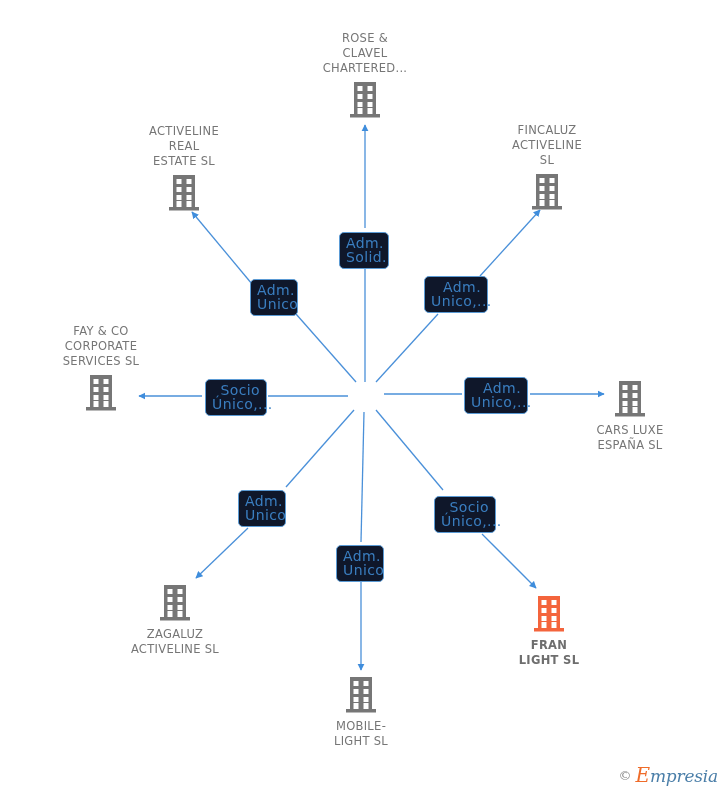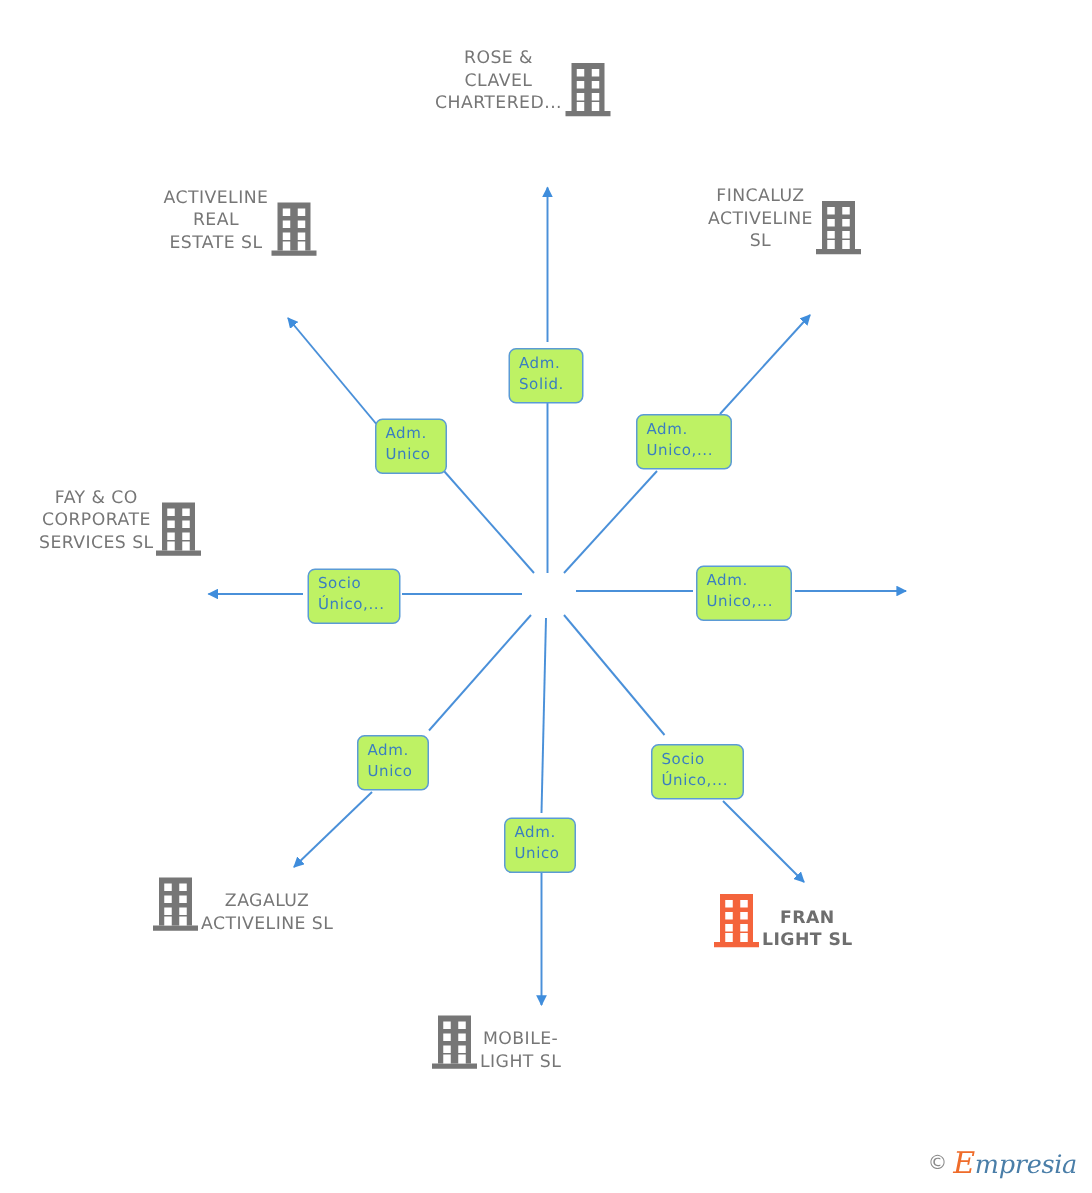--- a/index.html
+++ b/index.html
@@ -23,22 +23,22 @@
     top: 0;
     width: 728px;
     height: 795px;
   }
   .node {
     position: absolute;
     width: 150px;
     margin-left: -75px;
     text-align: center;
     display: flex;
-    flex-direction: row;
-    align-items: flex-end;
+    flex-direction: column;
+    align-items: center;
   }
   .node-label {
     font-size: 11.5px;
     line-height: 15px;
     color: #767676;
     letter-spacing: 0.3px;
     white-space: pre-line;
   }
   .node-label.highlight {
     color: #6e6e6e;
@@ -47,27 +47,27 @@
     width: 34px;
     height: 40px;
     display: block;
   }
   .node.label-top .node-label { margin-bottom: 4px; }
   .node.label-bottom .node-label { margin-top: 4px; }
 
   .edge-label {
     position: absolute;
     box-sizing: border-box;
-    background: #bef264;
+    background: #0f172a;
     border: 1.4px solid #5b9bd5;
     border-radius: 5px;
     color: #3a7ec0;
-    font-size: 10px;
+    font-size: 14px;
     line-height: 14px;
-    text-align: left;
+    text-align: right;
     padding: 3px 6px 4px 6px;
     white-space: pre-line;
     letter-spacing: 0.4px;
   }
   .person-icon {
     width: 26px;
     height: 30px;
   }
   #watermark {
     position: absolute;
@@ -211,20 +211,36 @@
       <rect x="19.5" y="6" width="5" height="5" fill="#ffffff"></rect>
       <rect x="9.5" y="14" width="5" height="5" fill="#ffffff"></rect>
       <rect x="19.5" y="14" width="5" height="5" fill="#ffffff"></rect>
       <rect x="9.5" y="22" width="5" height="5" fill="#ffffff"></rect>
       <rect x="19.5" y="22" width="5" height="5" fill="#ffffff"></rect>
       <rect x="9.5" y="28" width="5" height="6" fill="#ffffff"></rect>
       <rect x="19.5" y="28" width="5" height="6" fill="#ffffff"></rect>
     </svg>
   </div>
 
+  <div class="node label-bottom" style="left:630px; top:379px;">
+    <svg class="node-icon" viewBox="0 0 34 40">
+      <rect x="6" y="2" width="22" height="32" fill="#767676"></rect>
+      <rect x="2" y="34" width="30" height="3.5" fill="#767676"></rect>
+      <rect x="9.5" y="6" width="5" height="5" fill="#ffffff"></rect>
+      <rect x="19.5" y="6" width="5" height="5" fill="#ffffff"></rect>
+      <rect x="9.5" y="14" width="5" height="5" fill="#ffffff"></rect>
+      <rect x="19.5" y="14" width="5" height="5" fill="#ffffff"></rect>
+      <rect x="9.5" y="22" width="5" height="5" fill="#ffffff"></rect>
+      <rect x="19.5" y="22" width="5" height="5" fill="#ffffff"></rect>
+      <rect x="9.5" y="28" width="5" height="6" fill="#ffffff"></rect>
+      <rect x="19.5" y="28" width="5" height="6" fill="#ffffff"></rect>
+    </svg>
+    <div class="node-label">CARS LUXE
+ESPAÑA  SL</div>
+  </div>
 
   <div class="node label-bottom" style="left:175px; top:583px;">
     <svg class="node-icon" viewBox="0 0 34 40">
       <rect x="6" y="2" width="22" height="32" fill="#767676"></rect>
       <rect x="2" y="34" width="30" height="3.5" fill="#767676"></rect>
       <rect x="9.5" y="6" width="5" height="5" fill="#ffffff"></rect>
       <rect x="19.5" y="6" width="5" height="5" fill="#ffffff"></rect>
       <rect x="9.5" y="14" width="5" height="5" fill="#ffffff"></rect>
       <rect x="19.5" y="14" width="5" height="5" fill="#ffffff"></rect>
       <rect x="9.5" y="22" width="5" height="5" fill="#ffffff"></rect>

